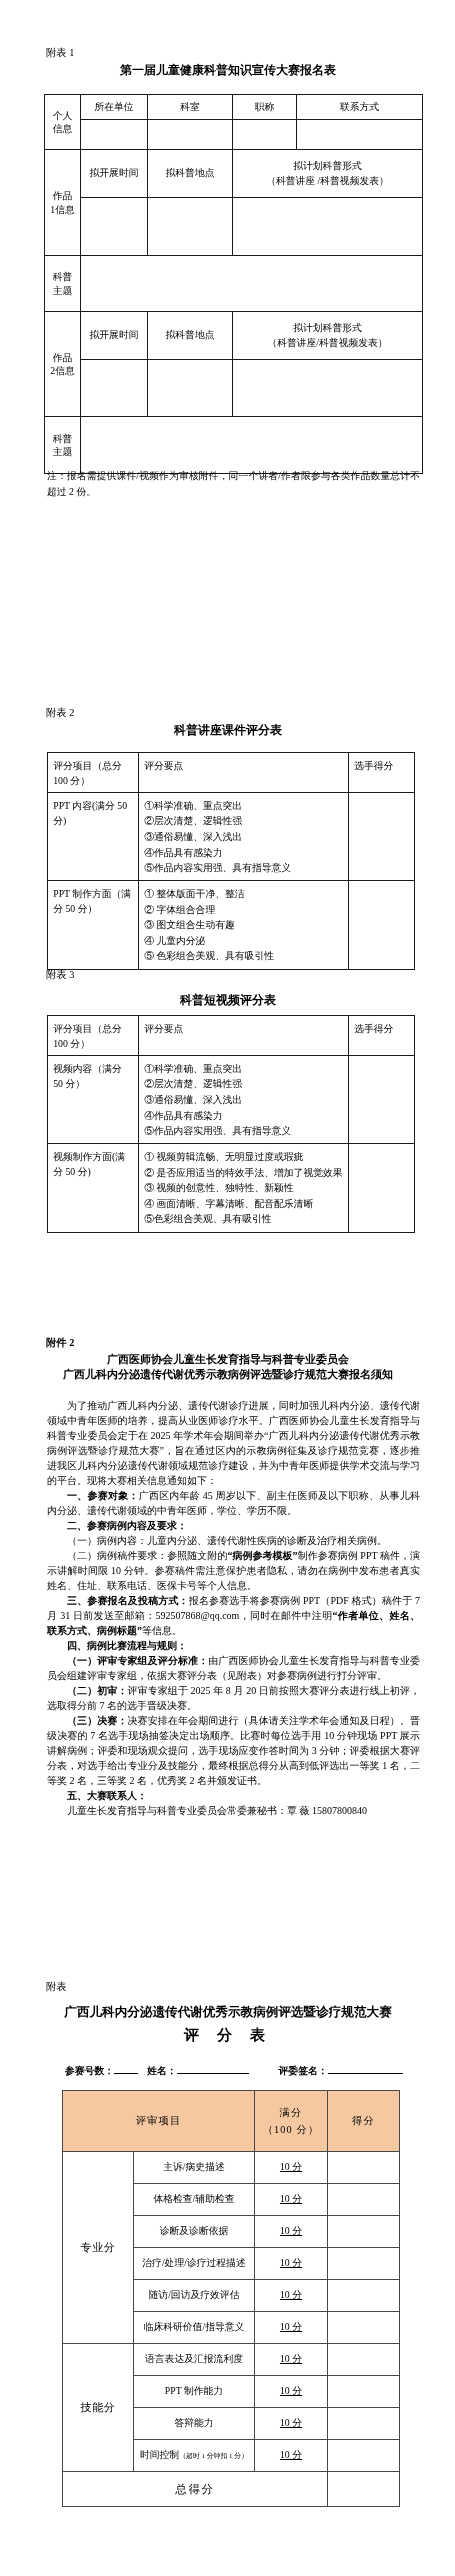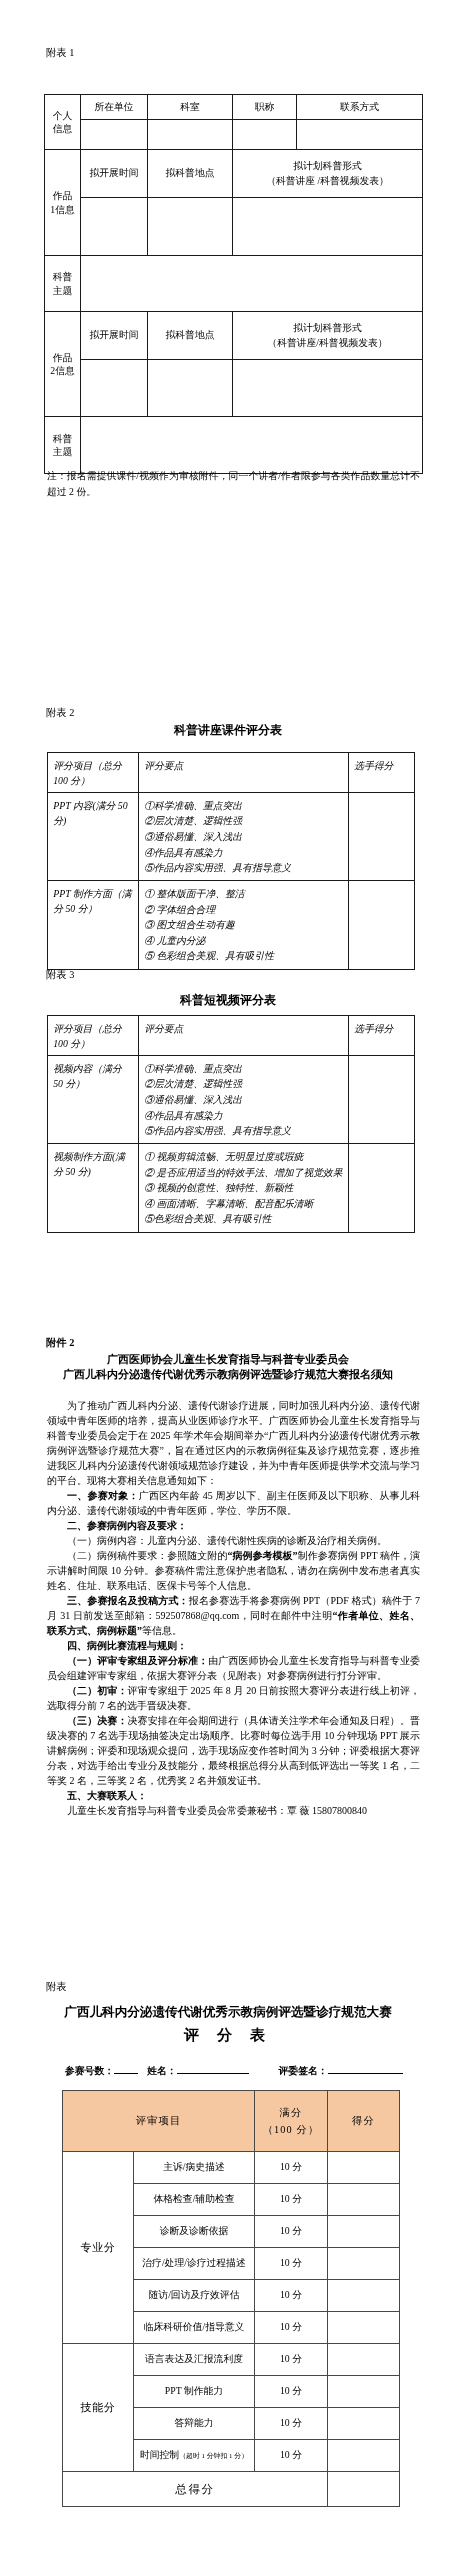--- a/index.html
+++ b/index.html
@@ -12,21 +12,21 @@
   .hei{font-family:"Liberation Sans", sans-serif;font-weight:bold;}
   .doc-title{font-size:12px;}
   table{border-collapse:collapse;table-layout:fixed;}
   
   .t1{left:44px;top:94px;width:377px;}
   .t1 td{border:0.8px solid #1a1a1a;font-size:9.8px;text-align:center;vertical-align:middle;padding:1.1px;}
   .vlabel{white-space:pre-line;line-height:13.2px;}
   .form-head div{line-height:14.3px;}
   
   .t2{width:367px;}
-  .t2 td{border:0.8px solid #1a1a1a;font-size:9.8px;vertical-align:top;text-align:left;padding:4.6px 5.2px;line-height:15px;font-style:italic;}
+  .t2 td{border:0.8px solid #1a1a1a;font-size:9.8px;vertical-align:top;text-align:left;padding:4.6px 5.2px;line-height:15px;}
   .t2 .points div{line-height:15.6px;}
   
   .note{font-size:9.8px;line-height:16px;text-align:justify;}
   
   .n-title{font-size:11px;line-height:15px;}
   .n-body{font-size:10px;}
   .n-body p{margin:0;text-indent:2em;text-align:justify;line-height:15px;}
   .n-body .b{font-weight:bold;}
   
   .fields{font-size:9.8px;font-weight:600;}
@@ -34,30 +34,31 @@
   .w42{width:24px}.w125{width:72px}.w130{width:75px}
   .gap16{display:inline-block;width:9.2px}.gap52{display:inline-block;width:30px}
   .score-table{left:62px;top:2090px;width:337px;}
   .score-table th,.score-table td{border:0.9px solid #474747;text-align:center;vertical-align:middle;font-weight:normal;}
   .score-table thead th{background:#f5c8a2;font-size:10.3px;letter-spacing:1.1px;height:58px;}
   .score-table thead div{line-height:17px;}
   .score-table tbody tr{height:32px;}
   .score-table .group{font-size:11px;letter-spacing:0.6px;}
   .score-table .item{font-size:9.8px;}
   .score-table .item .small{font-size:6.9px;}
-  .score-table .score{font-size:9.8px;}
+  .score-table .score{font-size:9.8px;text-decoration:underline;}
   .score-table .total{font-size:11.5px;letter-spacing:1.7px;height:32px;}
   .subtitle{font-size:15px;letter-spacing:6.9px;}
 </style>
 </head>
 <body>
 
 <div id="page">
 
   <div class="abs sec-label" style="left:46px;top:46px;">附表 1</div>
+  <div class="abs center hei doc-title" style="top:62px;">第一届儿童健康科普知识宣传大赛报名表</div>
 
   <table class="abs t1">
     <colgroup>
         <col style="width:36px">
         <col style="width:67px">
         <col style="width:85px">
         <col style="width:64px">
         <col style="width:126px">
       </colgroup>
     <tbody>

